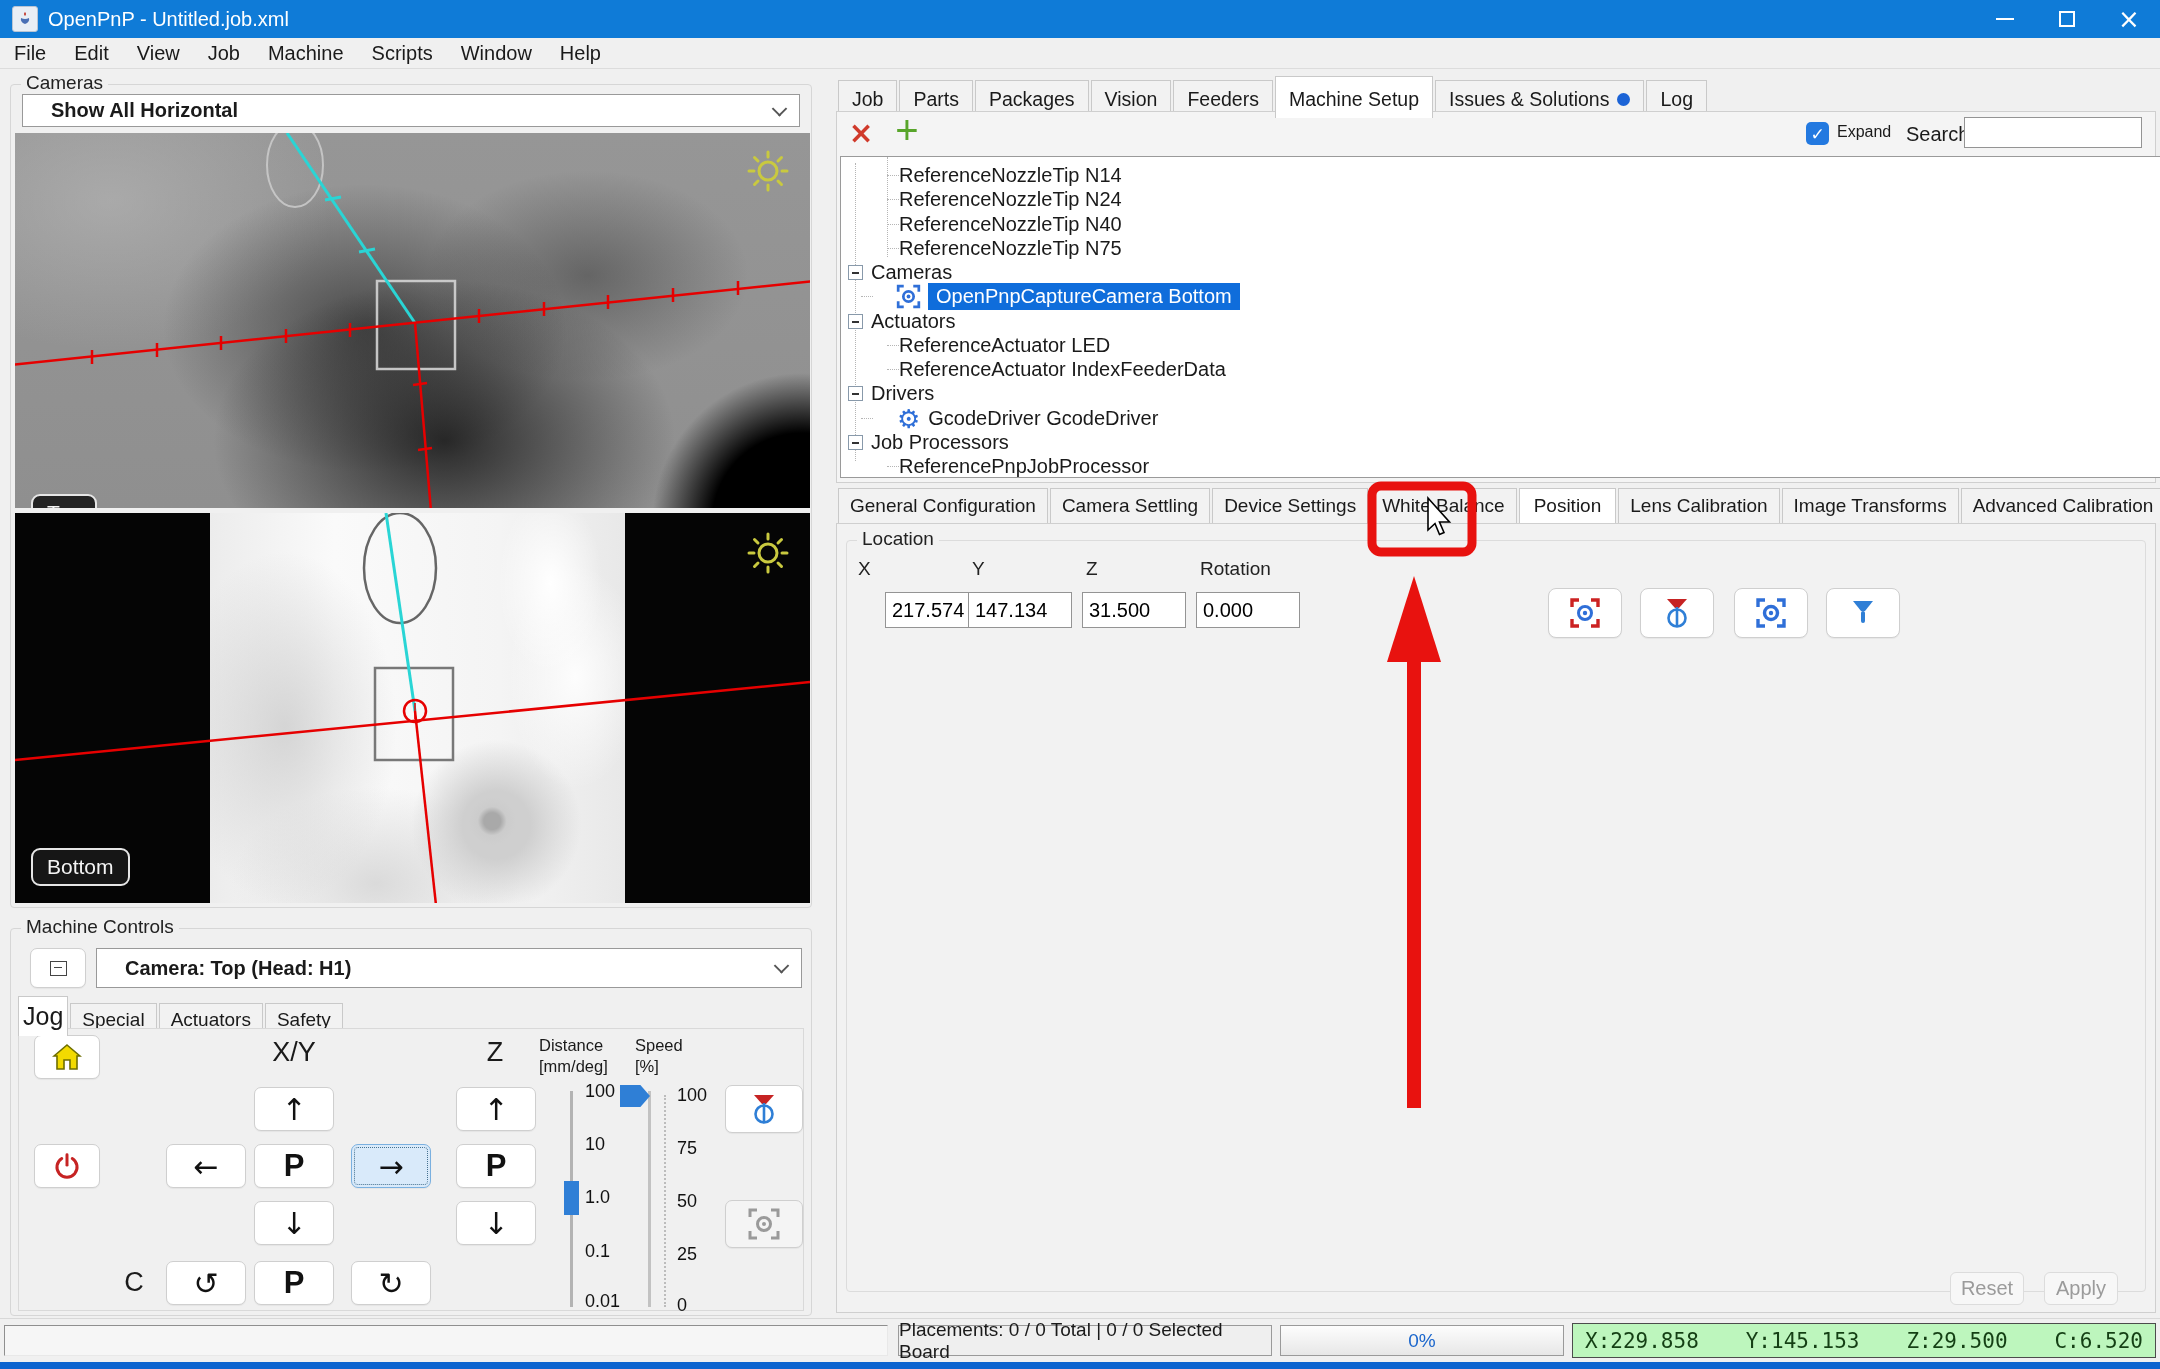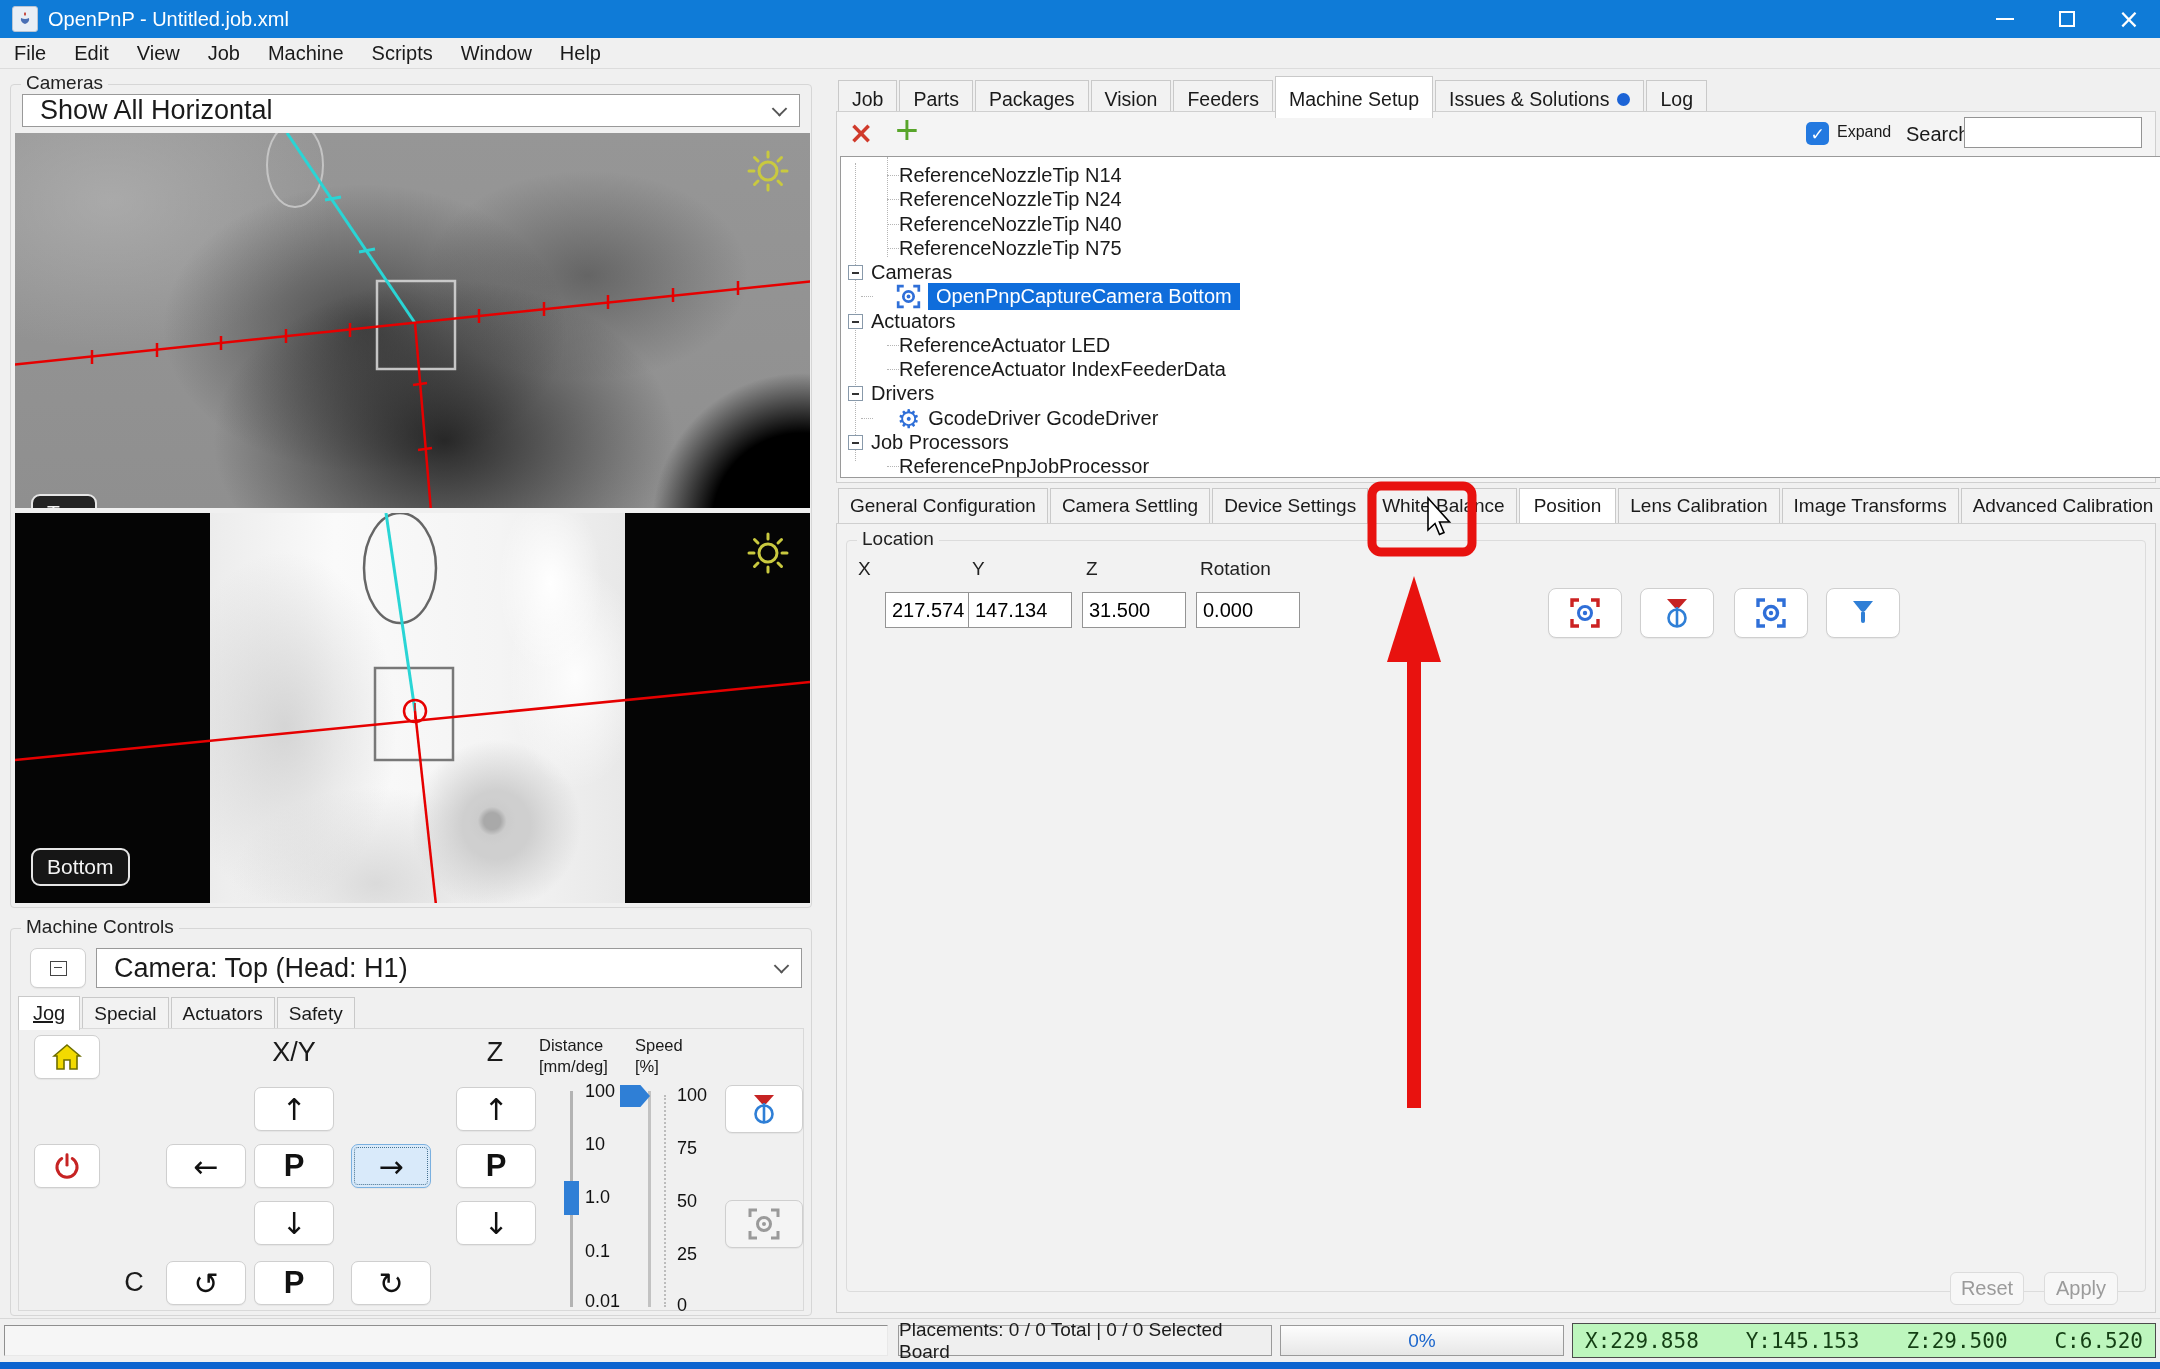--- a/index.html
+++ b/index.html
@@ -20,21 +20,21 @@
 
   
   .menubar { position:absolute; left:0; top:38px; width:2160px; height:31px; background:#f0f0f0; border-bottom:1px solid #dcdcdc; display:flex; align-items:center; }
   .menu-item { padding:2px 14px; font-size:20px; }
 
   
   .fieldset { position:absolute; border:1px solid #d6d6d6; border-radius:4px; }
   .legend { position:absolute; top:-13px; left:10px; background:#f0f0f0; padding:0 5px; font-size:19px; color:#222; }
 
   
-  .combo { position:absolute; background:#fff; border:1px solid #999; display:flex; align-items:center; padding:0 17px; font-size:27px; }
+  .combo { position:absolute; background:#fff; border:1px solid #999; display:flex; align-items:center; padding:0 28px; font-size:20px;font-weight:bold; }
   .combo .chev { position:absolute; right:14px; top:50%; width:11px; height:11px; border-right:2px solid #555; border-bottom:2px solid #555; transform:translateY(-70%) rotate(45deg); }
   .txtinput { position:absolute; background:#fff; border:1px solid #949494; font-size:20px; padding:0 6px; font-family:"Liberation Sans","DejaVu Sans",sans-serif; }
 
   
   .camview { position:absolute; overflow:hidden; background:#9a9a9a; }
   .cam-top-bg { width:100%; height:100%;
     background:
       radial-gradient(circle 150px at 99% 104%, #000 60%, rgba(0,0,0,0) 100%),
       radial-gradient(ellipse 330px 230px at 54% 82%, rgba(15,15,15,.8), rgba(15,15,15,0) 70%),
       radial-gradient(ellipse 280px 200px at 44% 52%, rgba(35,35,35,.65), rgba(35,35,35,0) 72%),
@@ -210,21 +210,21 @@
   <span class="legend">Machine Controls</span>
 </div>
 <div class="btn" style="left:30px;top:948px;width:56px;height:40px;">
   <div class="collapse-icon"></div>
 </div>
 <div class="combo" style="left:96px;top:948px;width:706px;height:40px;">
   <span>Camera: Top (Head: H1)</span>
   <span class="chev"></span>
 </div>
 <div class="tabbar" style="left:18px;top:996px;">
-  <div class="tab active" style="font-size:20px;padding:5px 14px;text-decoration:underline;">Jog</div>
+  <div class="tab active" style="font-size:25px;padding:5px 4px;">Jog</div>
   <div class="tab" style="font-size:19px;padding:5px 11px;">Special</div>
   <div class="tab" style="font-size:19px;padding:5px 11px;">Actuators</div>
   <div class="tab" style="font-size:19px;padding:5px 11px;">Safety</div>
 </div>
 
 <div class="abs" style="left:18px;top:1028px;width:786px;height:283px;background:#f0f0f0;border:1px solid #d9d9d9;padding-left:38px;">
   <div class="btn" style="left:15px;top:6px;width:66px;height:44px;">
     <svg width="30" height="28" viewBox="0 0 30 28">
       <polygon points="15,2 28,13 25,13 25,26 18,26 18,17 12,17 12,26 5,26 5,13 2,13" fill="#f2da00" stroke="#6e6e00" stroke-width="1.6"></polygon>
     </svg>

